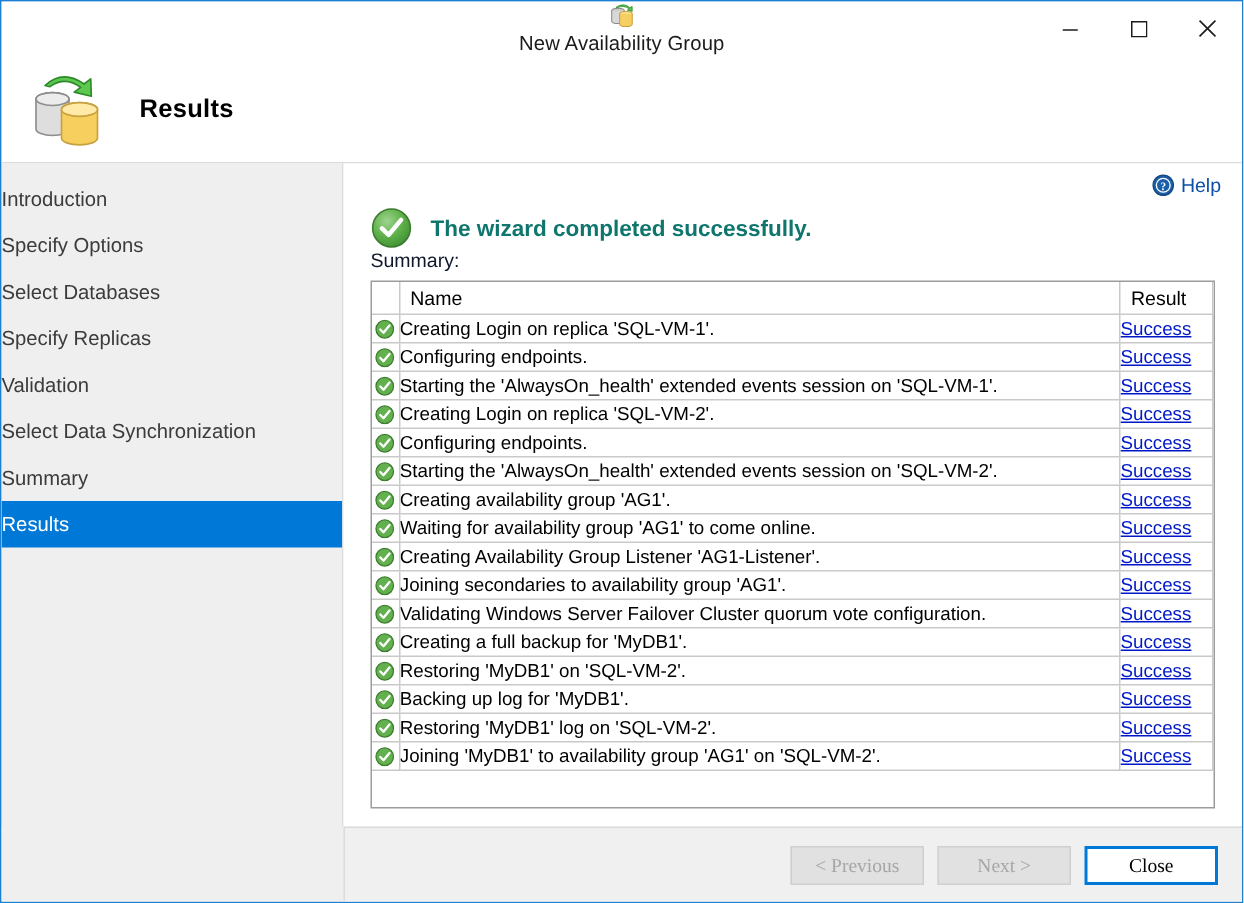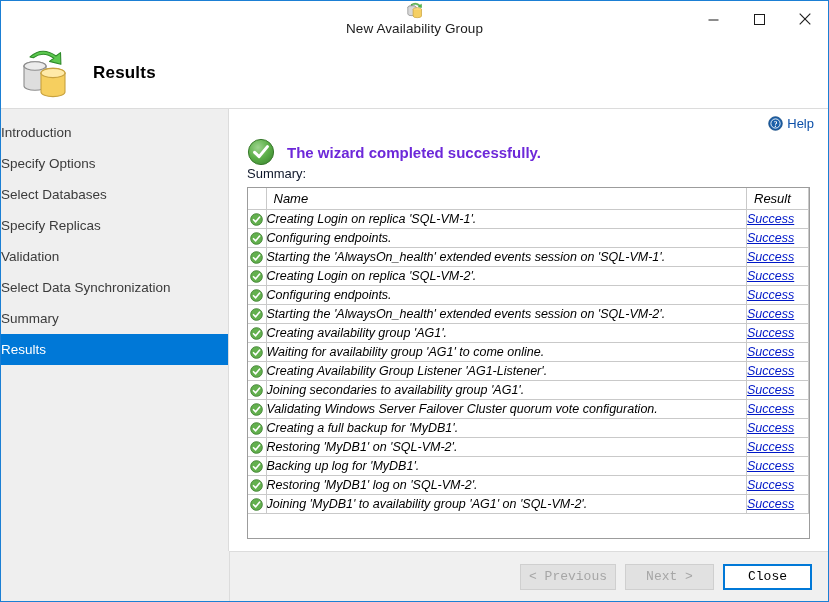--- a/index.html
+++ b/index.html
@@ -129,21 +129,21 @@
     display: flex;
     align-items: center;
     margin-top: 5px;
     padding-left: 4px;
   }
   .status-icon { width: 28px; height: 28px; flex: 0 0 auto; }
   .status-text {
     margin-left: 12px;
     font-size: 15px;
     font-weight: bold;
-    color: #6d28d9;
+    color: #0f766e;
   }
   .summary-label {
     padding-left: 4px;
     font-size: 13px;
     color: #0f172a;
   }
 
   
   .table-wrap {
     margin-top: 6px;
@@ -152,21 +152,20 @@
     height: 352px;
     border: 1px solid #9c9c9c;
     background: #ffffff;
     overflow: hidden;
   }
   table.results {
     width: 100%;
     border-collapse: collapse;
     table-layout: fixed;
     font-size: 12.5px;
-    font-style: italic;
   }
   table.results th {
     font-weight: normal;
     text-align: left;
     height: 21px;
     font-size: 13px;
     color: #000;
     background: #ffffff;
     border-right: 1px solid #c9c9c9;
     border-bottom: 1px solid #c9c9c9;
@@ -216,21 +215,21 @@
     display: flex;
     align-items: center;
     justify-content: flex-end;
     padding-right: 16px;
   }
   .btn {
     height: 26px;
     min-width: 89px;
     margin-left: 9px;
     font-size: 13px;
-    font-family: Liberation Mono, monospace;
+    font-family: Liberation Serif, serif;
     background: #e1e1e1;
     border: 1px solid #cfcfcf;
     color: #a6a6a6;
     cursor: default;
     padding: 0 8px;
   }
   .btn.primary {
     background: #ffffff;
     border: 2px solid #0078d7;
     color: #000000;

